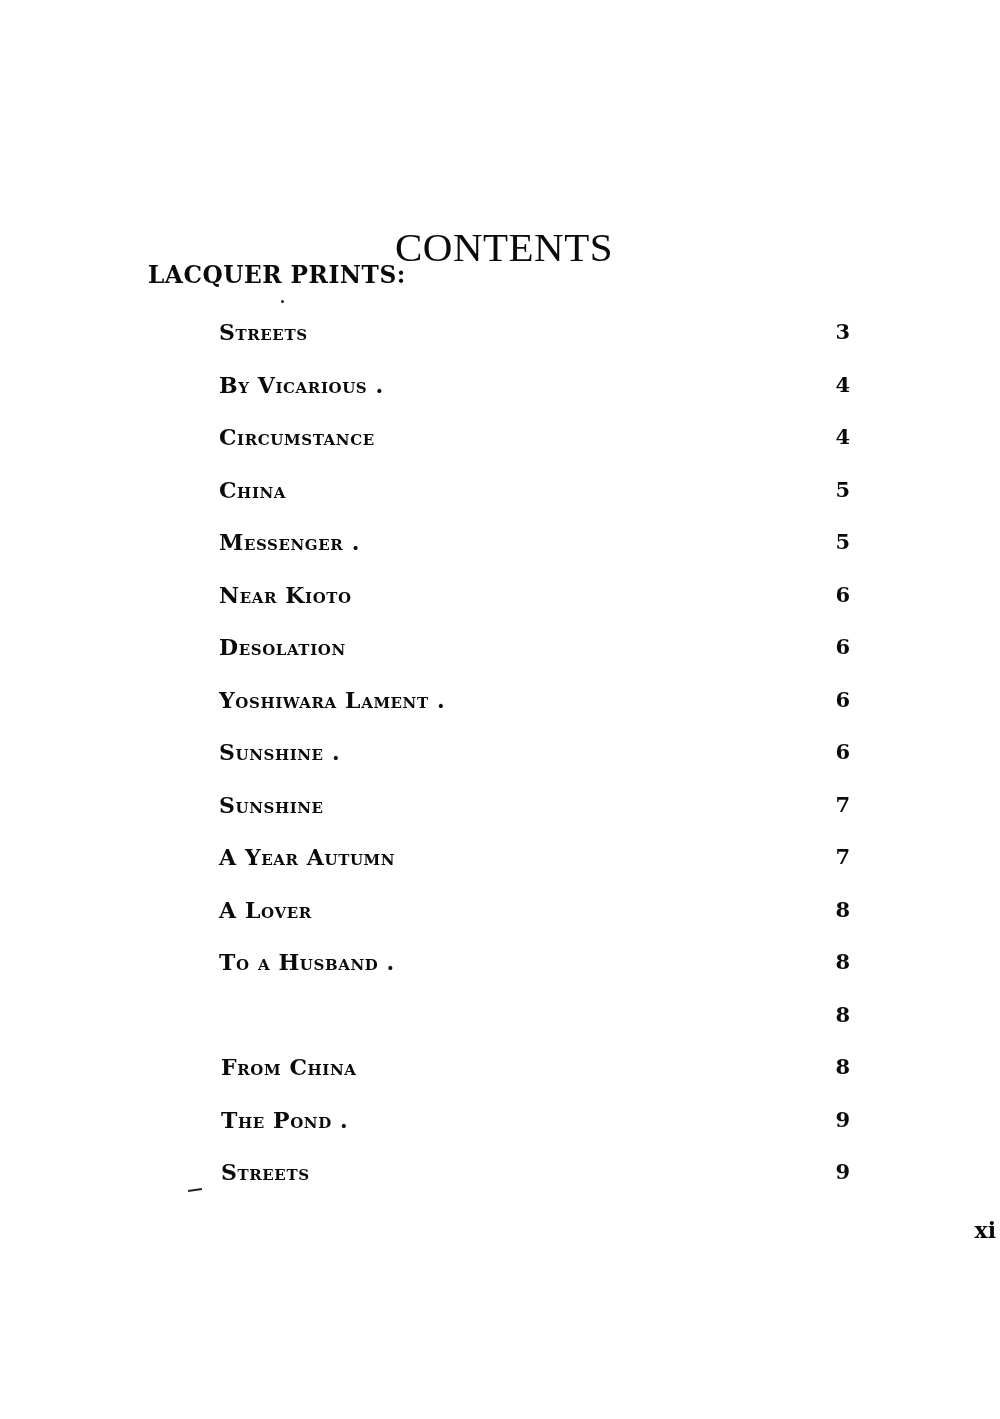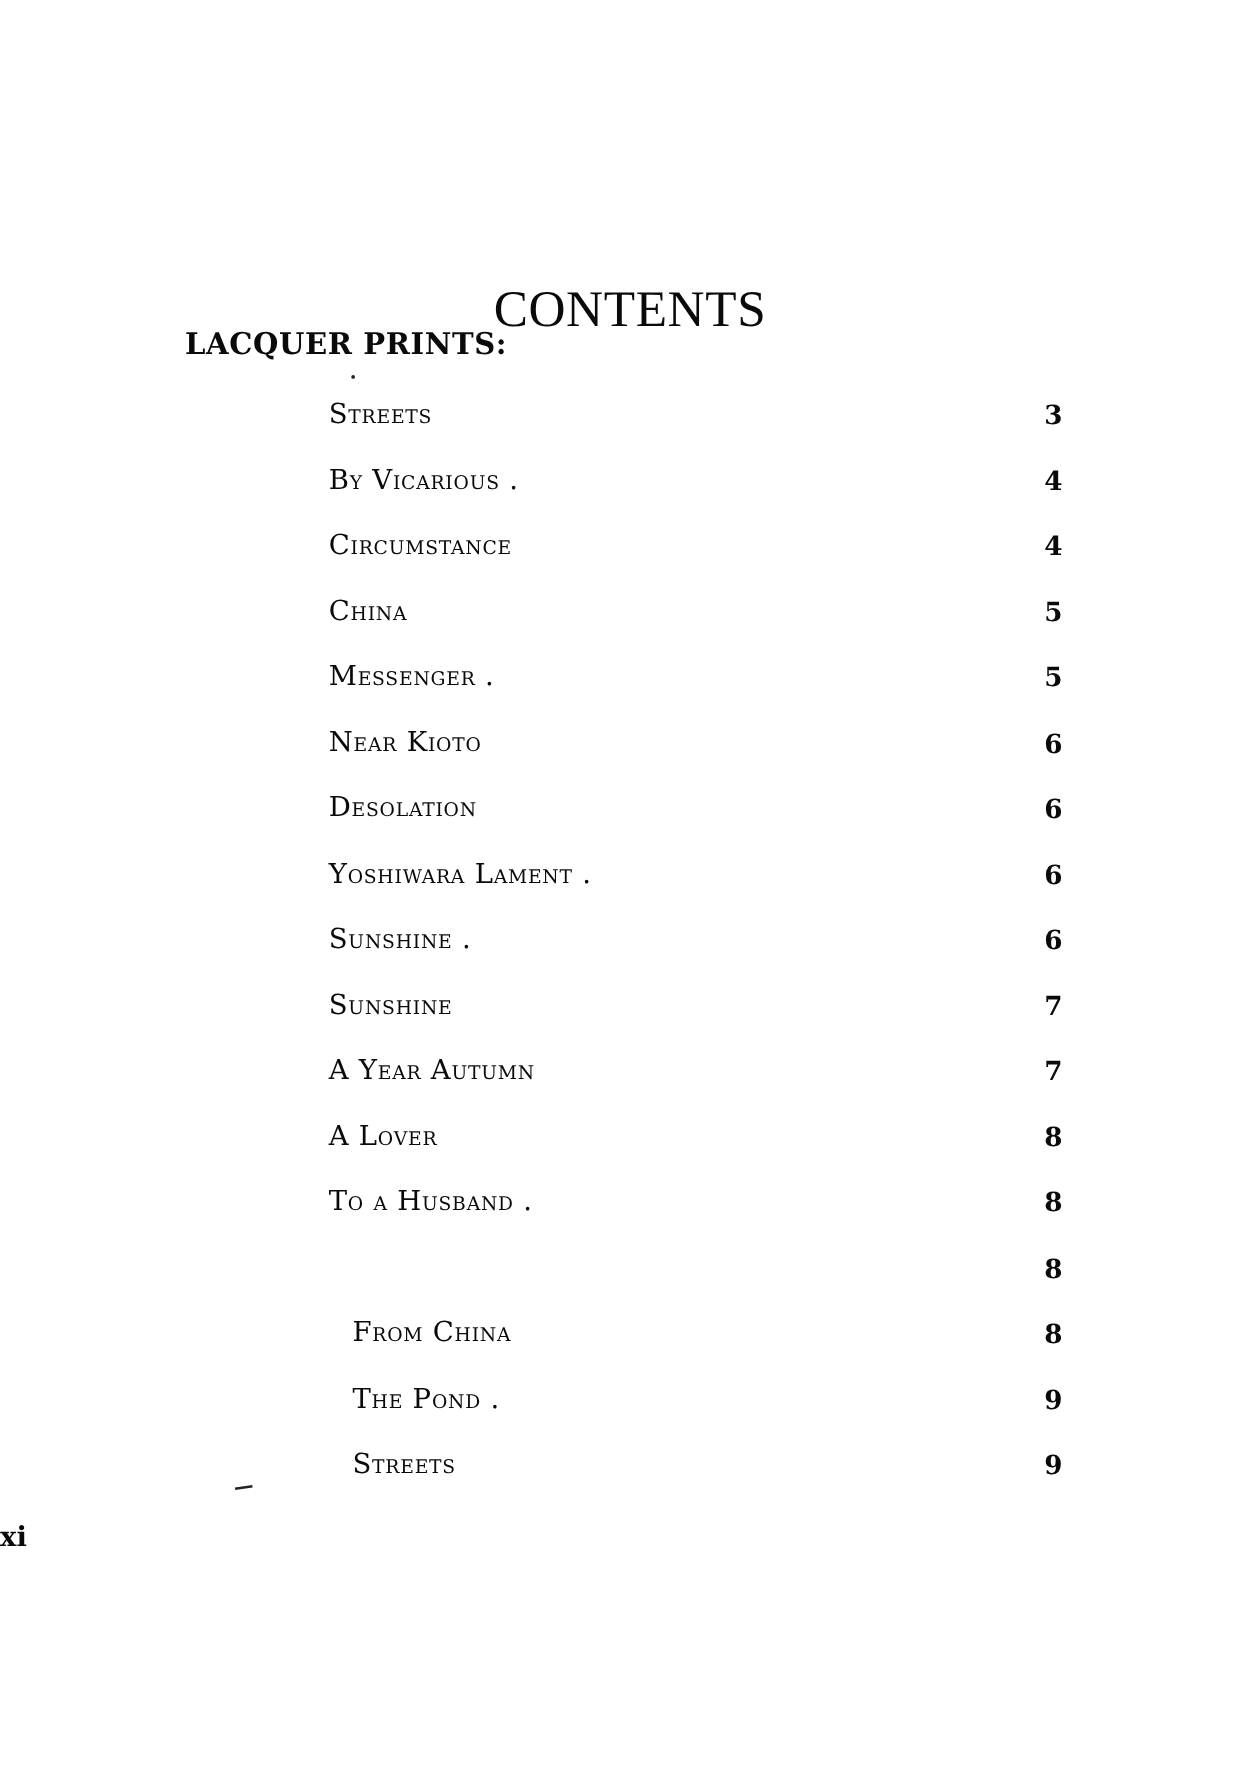--- a/index.html
+++ b/index.html
@@ -52,44 +52,43 @@
     }
     .toc-row {
       position: relative;
       height: 52.5px;
     }
     .toc-title {
       position: absolute;
       left: 219px;
       top: 4px;
       font-family: "DejaVu Serif", serif;
-      font-weight: normal;
+      font-weight: bold;
       font-size: 22px;
       font-variant: small-caps;
       letter-spacing: 0.6px;
       line-height: 1.1;
       white-space: nowrap;
-      margin-left: 44px;
     }
-    .toc-row.indent-2 .toc-title { left: 238px; }
+    .toc-row.indent-2 .toc-title { left: 221px; }
     .toc-page {
       position: absolute;
       right: 150px;
       top: 4px;
       font-family: "DejaVu Serif", serif;
       font-weight: bold;
       font-size: 21px;
       line-height: 1.1;
     }
     .folio {
       position: absolute;
       left: 0;
       width: 1000px;
       top: 1218px;
-      text-align: left;
+      text-align: right;
       font-family: "DejaVu Serif", serif;
       font-weight: bold;
       font-size: 22px;
       line-height: 1.1;
       padding-right: 4px;
       box-sizing: border-box;
     }
     .scan-mark {
       position: absolute;
       background: #222;

